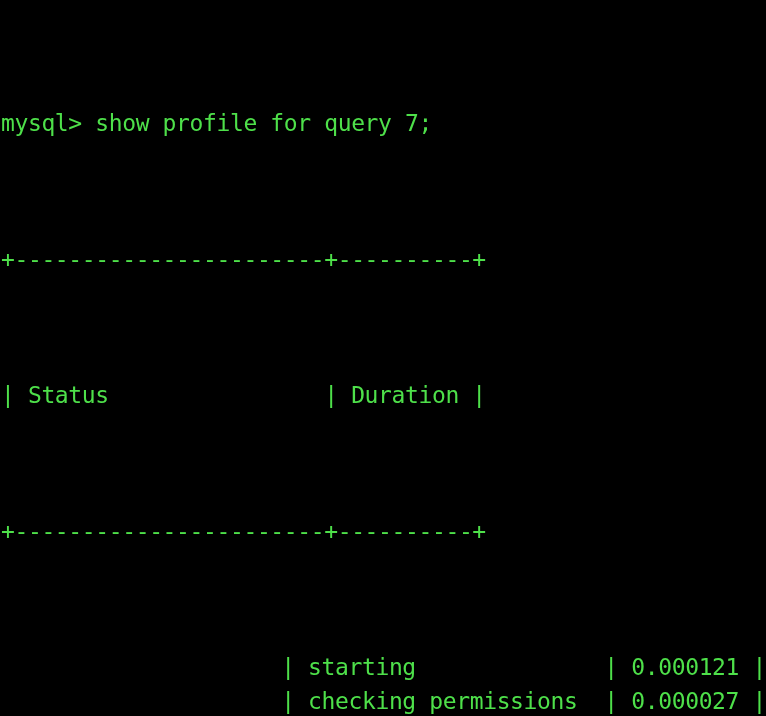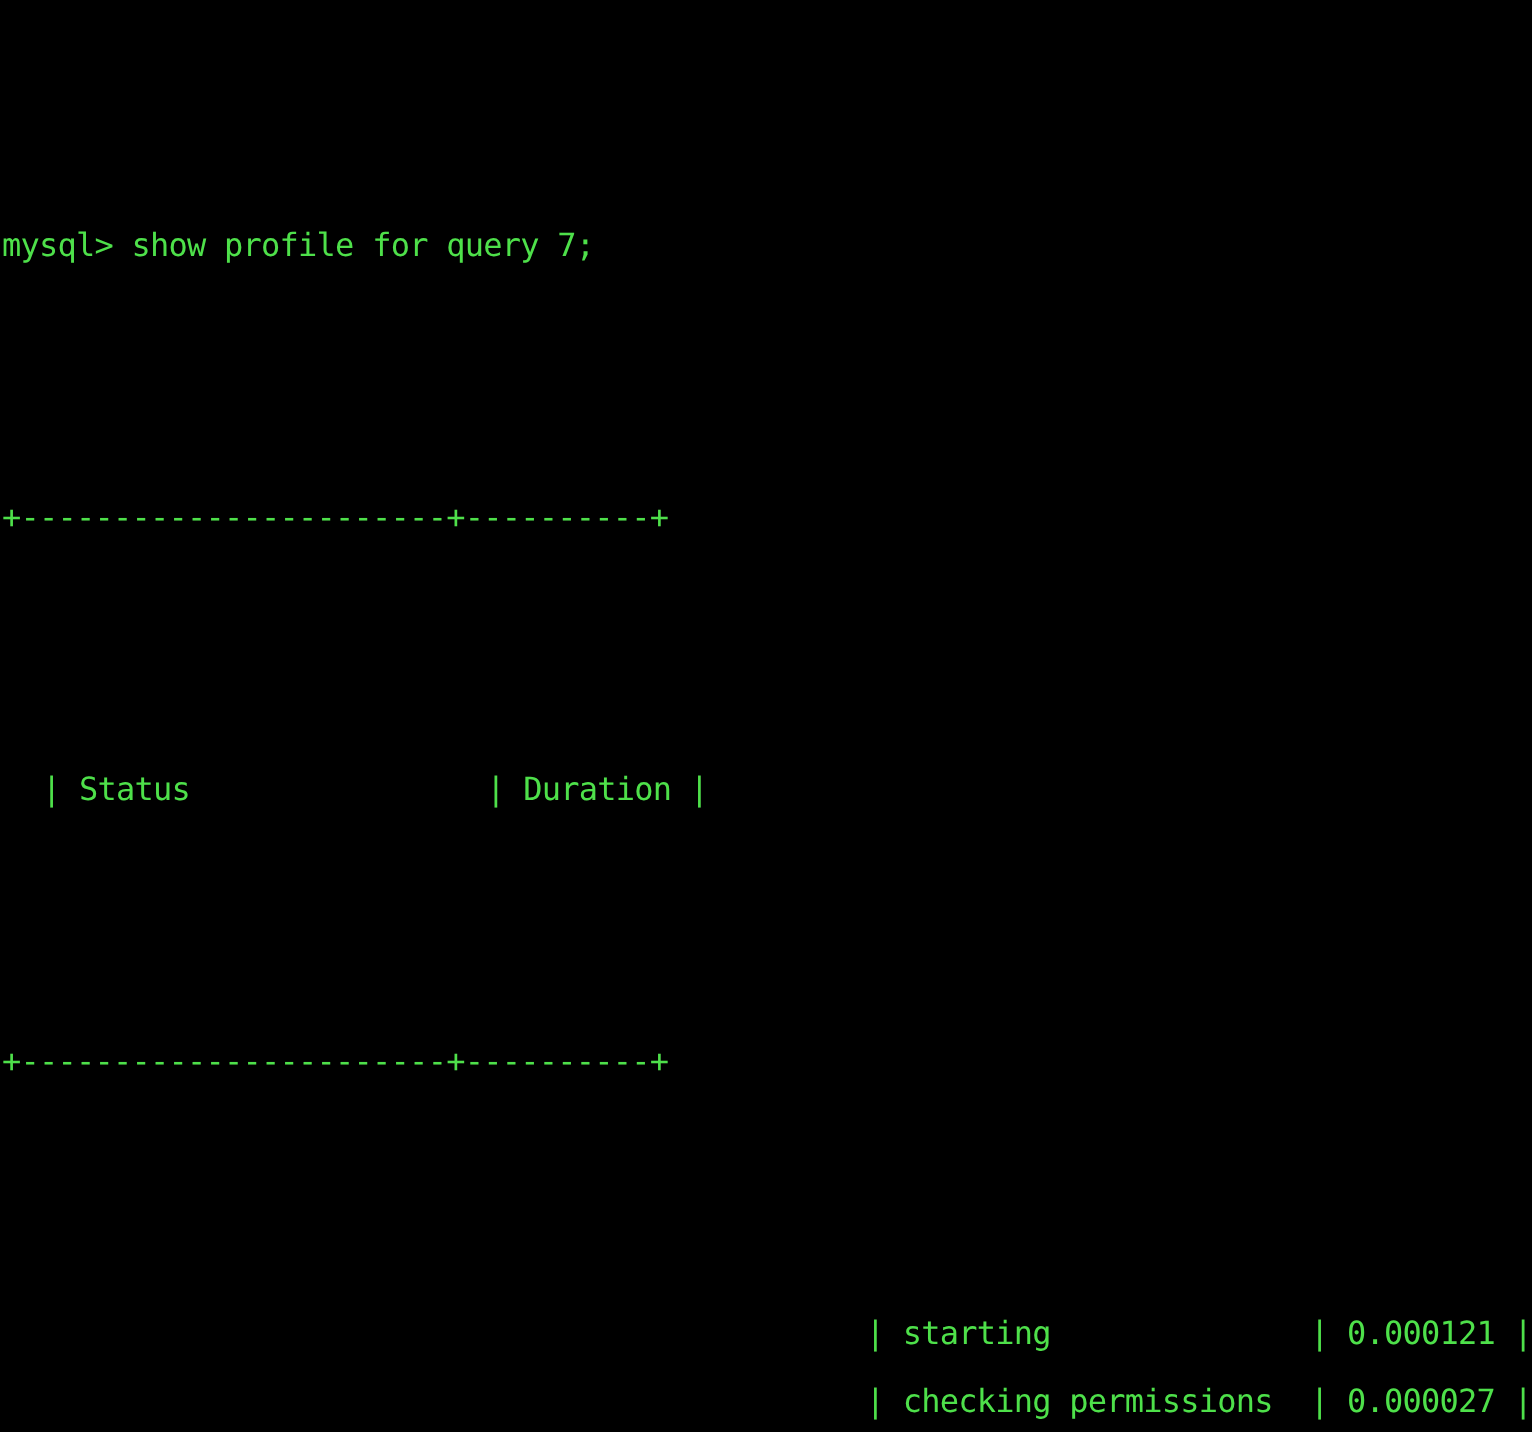--- a/index.html
+++ b/index.html
@@ -12,34 +12,33 @@
     height: 716px;
     overflow: hidden;
     font-family: "DejaVu Sans Mono", "Liberation Mono", monospace;
   }
   #terminal {
     width: 766px;
     height: 716px;
     background: #000000;
     color: #4ee04a;
     font-family: "DejaVu Sans Mono", "Liberation Mono", monospace;
-    font-size: 16px;
+    font-size: 23px;
     line-height: 34px;
     letter-spacing: -0.38px;
     padding: 4px 0 0 1px;
     box-sizing: border-box;
     white-space: pre;
     overflow: hidden;
   }
   .line {
     display: block;
     height: 34px;
     white-space: pre;
     font-family: "DejaVu Sans Mono", "Liberation Mono", monospace;
-    margin-left: 20px;
   }
   .prompt-line { display: block; height: 34px; white-space: pre; }
   .rule { display: block; height: 34px; white-space: pre; }
   .row { display: block; height: 34px; white-space: pre; text-align: right; }
   .cellspan { white-space: pre; }
 </style>
 </head>
 <body>
 
 <div id="terminal">

